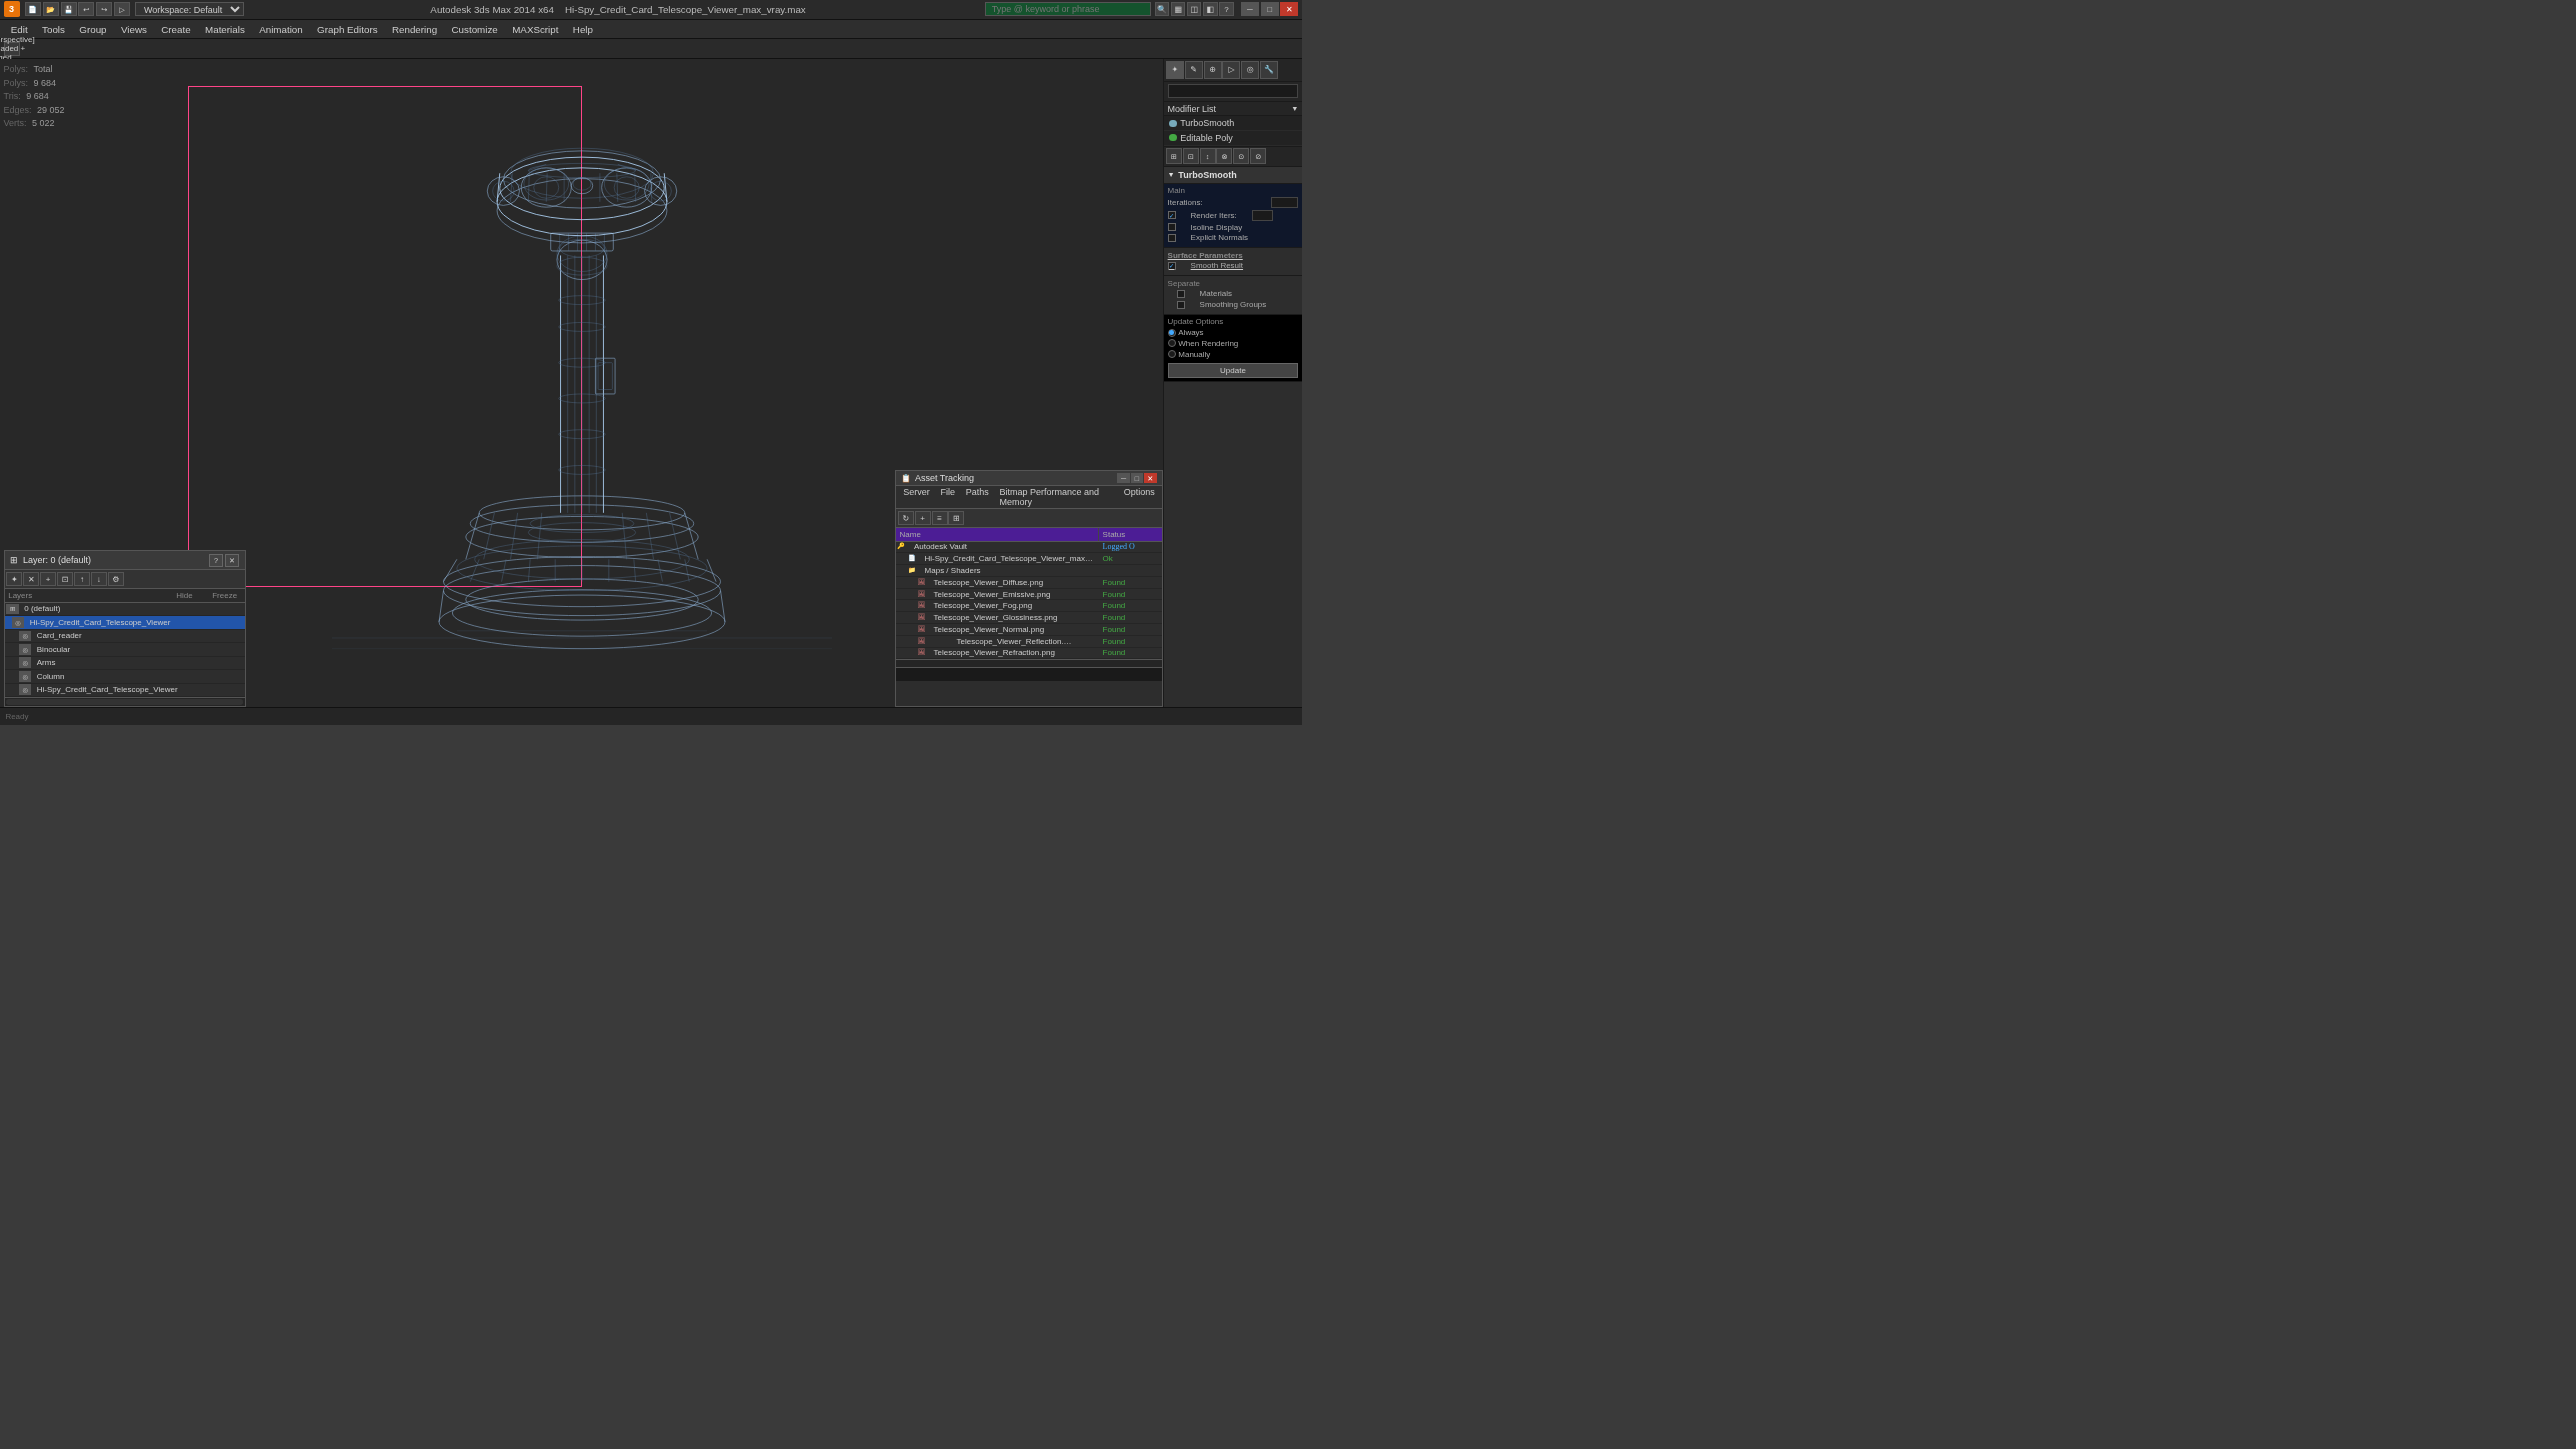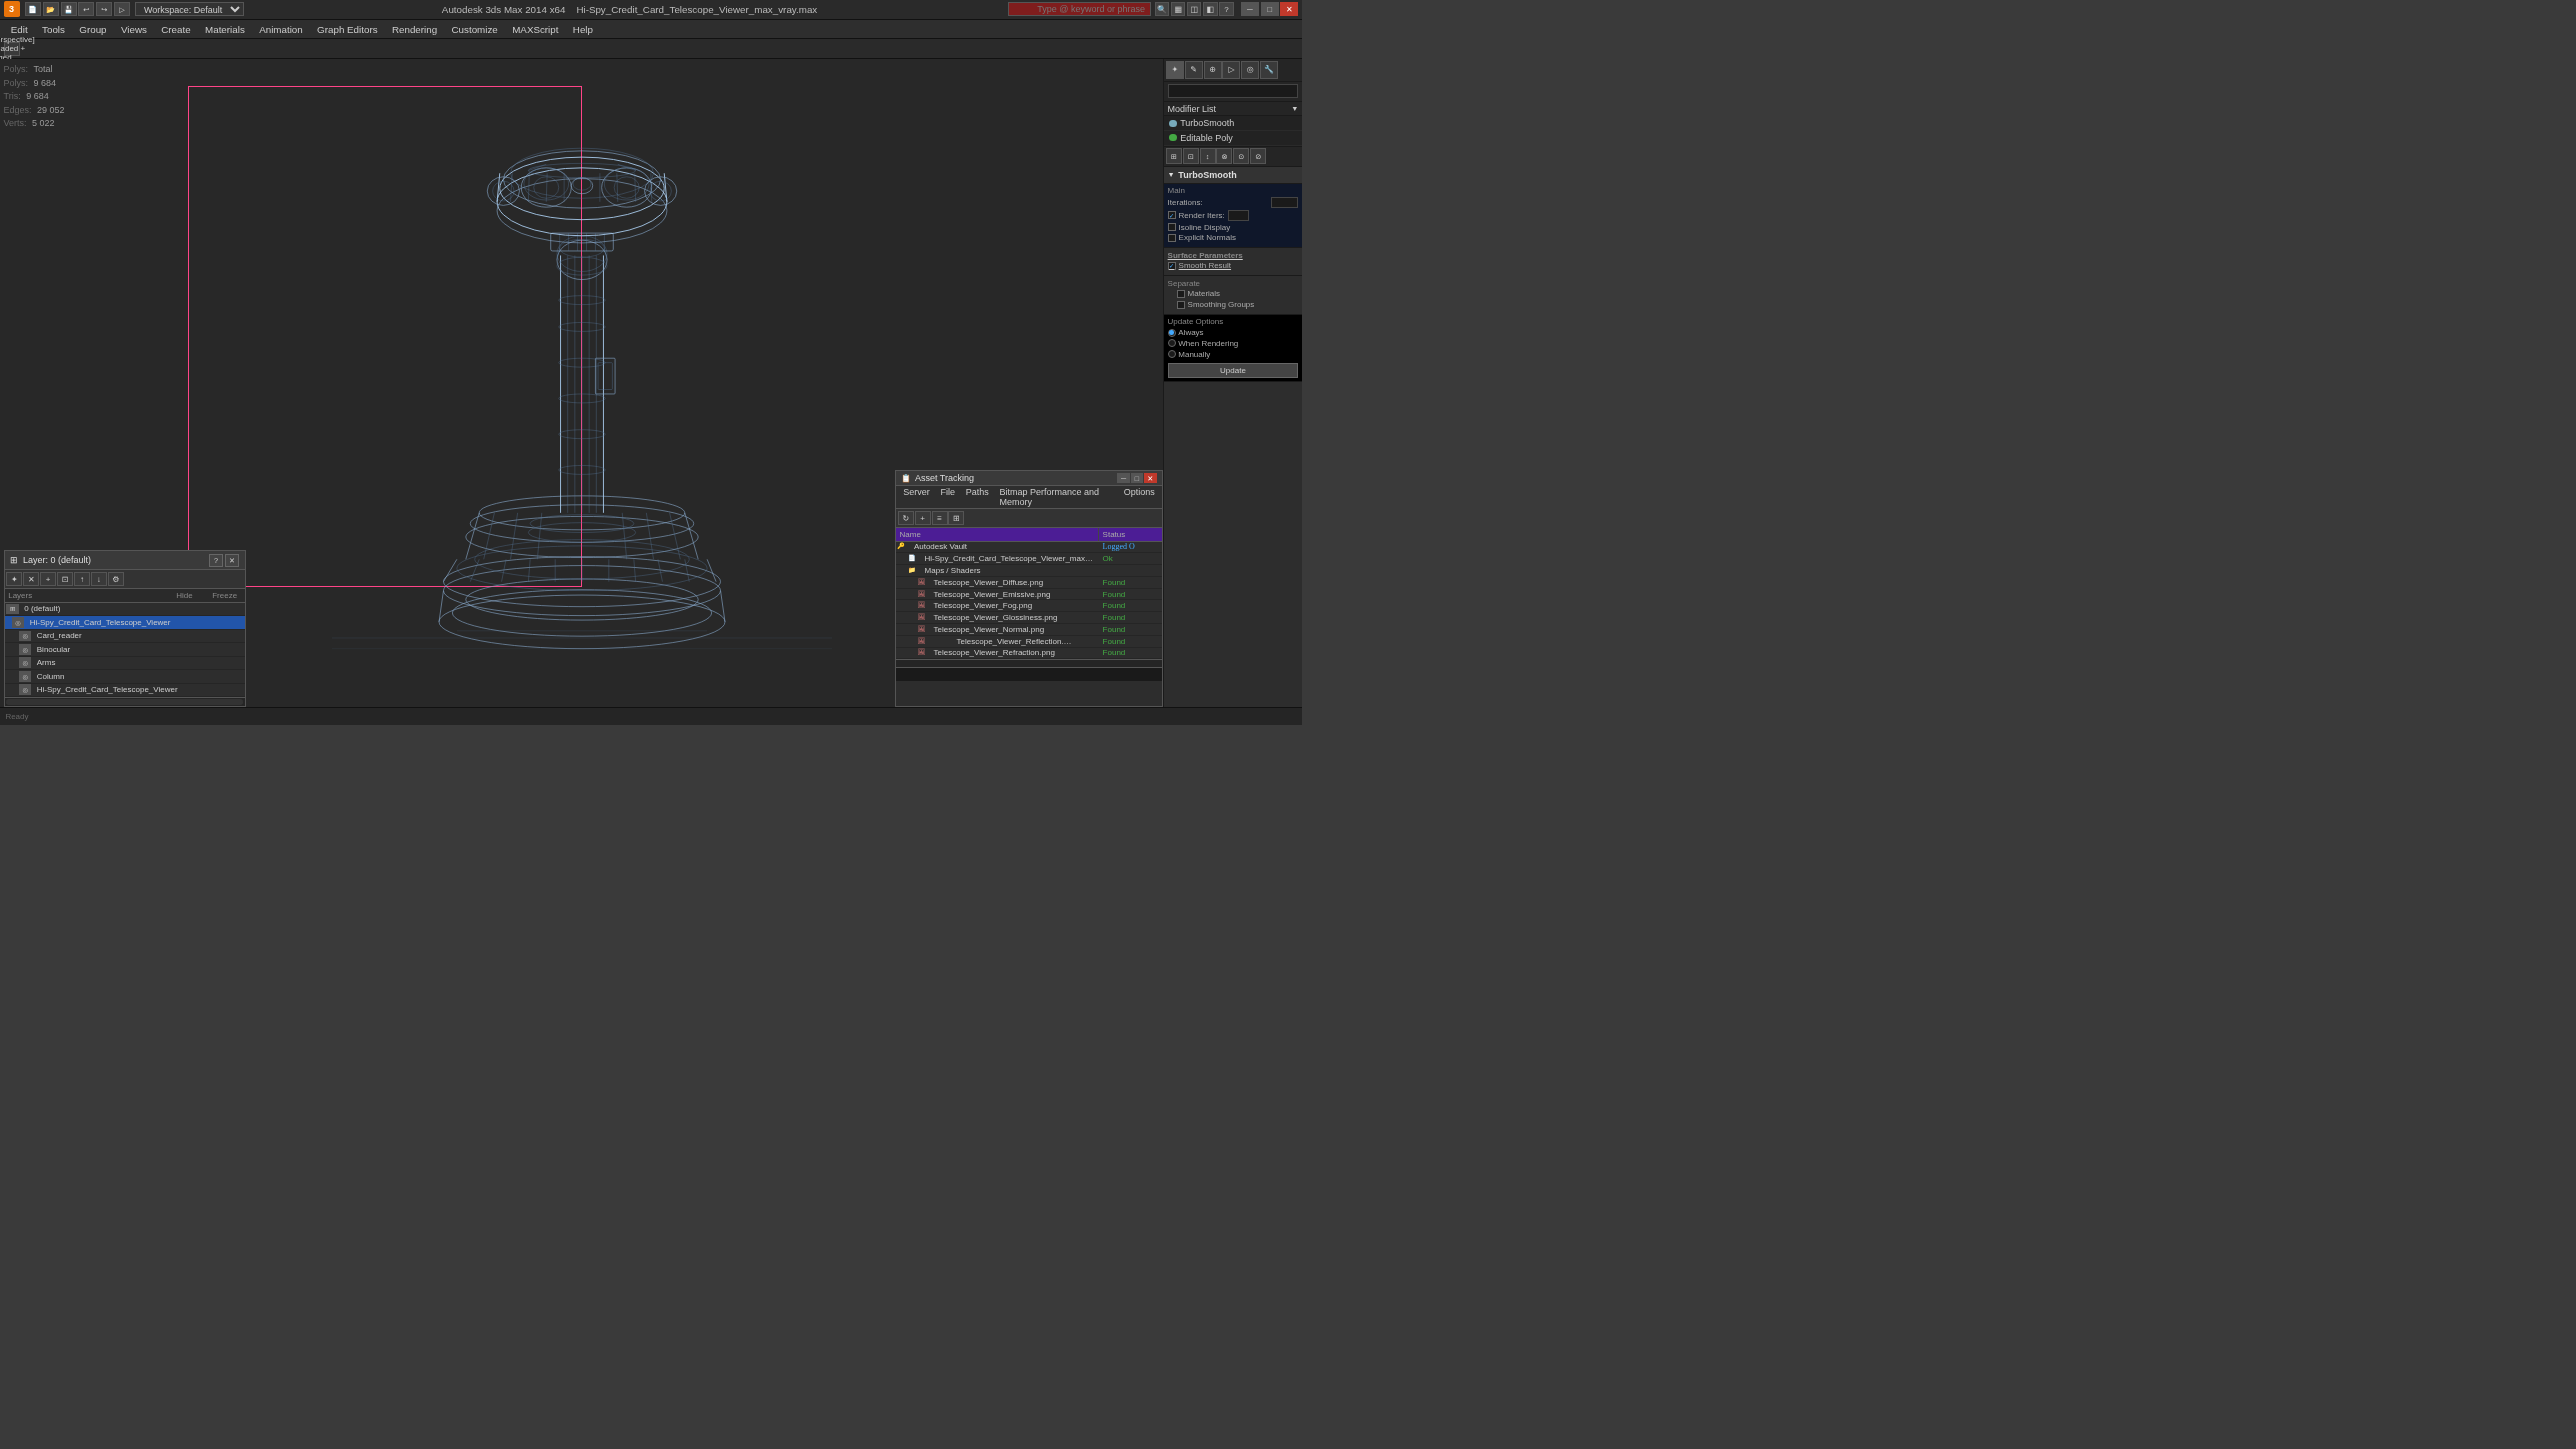--- a/index.html
+++ b/index.html
@@ -43,22 +43,22 @@
       font-size: 7.2px; color: #ccc; cursor: pointer;
     }
     #workspace-dropdown {
       background: #333; border: 0.9px solid #555; color: #ccc;
       font-size: 9px; padding: 0.9px 3.6px; height: 14.3px; margin-right: 7.2px;
     }
     #title-center {
       flex: 1; text-align: center; font-size: 9.8px; color: #bbb;
     }
     #search-bar {
-      background: #7f1d1d; border: 0.9px solid #555; color: #aaa;
-      font-size: 9px; padding: 0.9px 5.4px; height: 14.3px; width: 143px; margin-right: 3.6px; text-align: right;
+      background: #14532d; border: 0.9px solid #555; color: #aaa;
+      font-size: 9px; padding: 0.9px 5.4px; height: 14.3px; width: 166px; margin-right: 3.6px;
     }
     #search-icons { display: flex; gap: 1.8px; }
     .search-icon-btn {
       width: 14.3px; height: 14.3px;
       background: #444; border: 0.9px solid #555;
       display: flex; align-items: center; justify-content: center;
       font-size: 8px; color: #ccc; cursor: pointer;
     }
     #win-controls { display: flex; gap: 1.8px; margin-left: 7.2px; }
     .win-btn {
@@ -230,21 +230,21 @@
     .param-row {
       display: flex; align-items: center; justify-content: space-between;
       margin-bottom: 1.8px;
     }
     .param-label { color: #aaa; font-size: 8px; }
     .param-input {
       width: 27px; background: #1a1a1a; border: 0.9px solid #444;
       color: #ccc; font-size: 8px; padding: 0 1.8px; text-align: right;
     }
     .checkbox-row {
-      display: flex; align-items: center; gap: 3px; margin-bottom: 1.8px;
+      display: flex; align-items: center; gap: 15px; margin-bottom: 1.8px;
     }
     .cb { width: 8px; height: 8px; background: #1a1a1a; border: 0.9px solid #666; display: flex; align-items: center; justify-content: center; }
     .cb.checked::after { content: '✓'; font-size: 6.3px; color: #4af; }
     .cb-label { font-size: 8px; color: #aaa; }
 
     #rp-surface-section {
       padding: 2.7px 3.6px; background: #2d2d2d;
       border-bottom: 0.9px solid #1a1a1a;
       text-decoration: underline;
     }

